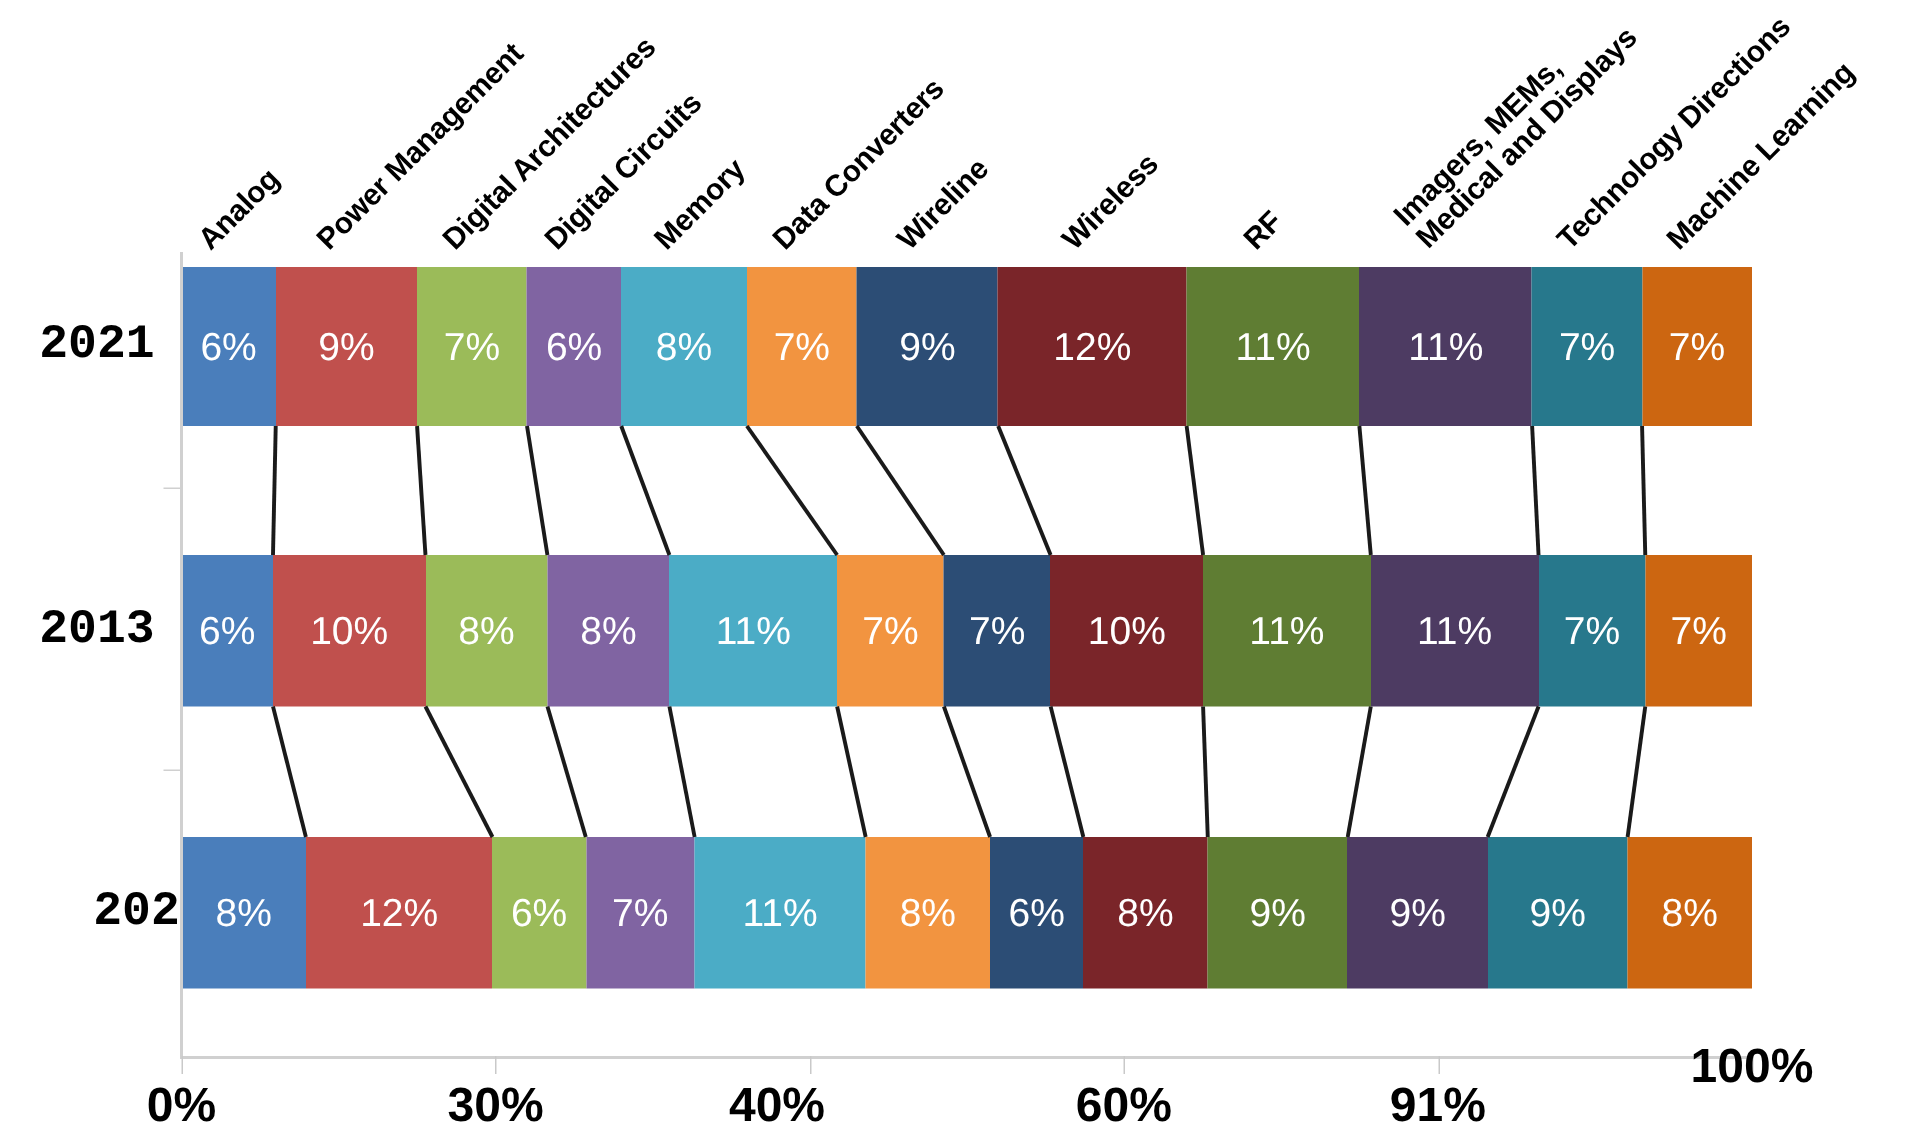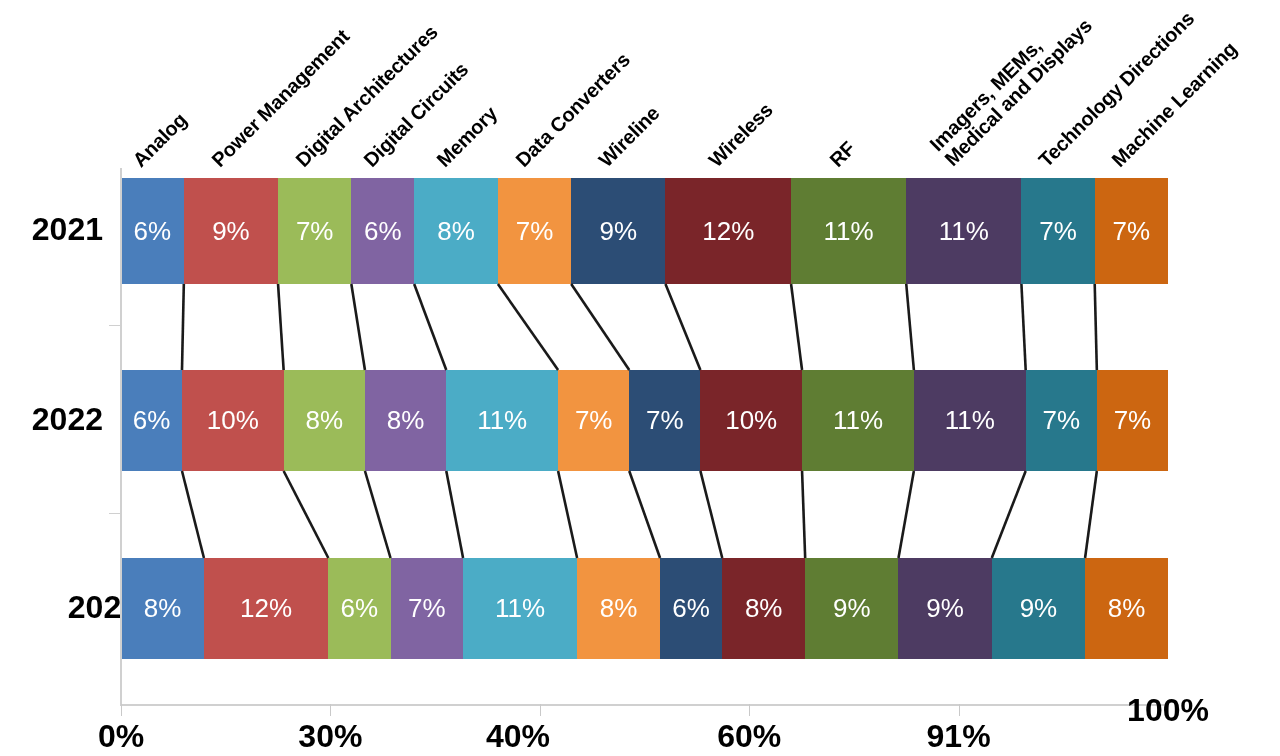--- a/index.html
+++ b/index.html
@@ -27,20 +27,21 @@
 
   
   .year-label{
     position:absolute;
     font-weight:bold;
     font-size:32px;
     color:#000000;
     text-align:right;
     width:100px;
     letter-spacing:0px;
+    font-family:Liberation Mono, monospace;
   }
 
   
   .axis-line{position:absolute;background:#d0d0d0;}
   .tick{position:absolute;width:1px;background:#c9c9c9;}
   .xtick-label{
     position:absolute;
     font-weight:bold;
     font-size:32px;
     color:#000000;
@@ -81,21 +82,21 @@
       <div class="cat-label" style="left: 610.325px; top: 150px;">Wireline</div>
       <div class="cat-label" style="left: 720.26px; top: 150px;">Wireless</div>
       <div class="cat-label" style="left: 840.665px; top: 150px;">RF</div>
       <div class="cat-label" style="left: 955.835px; top: 128px; transform-origin: left bottom;"><div>Imagers, MEMs,</div><div>Medical and Displays</div></div>
       <div class="cat-label" style="left: 1050.07px; top: 150px;">Technology Directions</div>
       <div class="cat-label" style="left: 1123.36px; top: 150px;">Machine Learning</div>
     </div>
 
   <div id="year-layer">
       <div class="year-label" style="left: 0px; width: 103px; top: 211px;">2021</div>
-      <div class="year-label" style="left: 0px; width: 103px; top: 400.5px;">2022</div>
+      <div class="year-label" style="left: 0px; width: 103px; top: 400.5px;">2013</div>
       <div class="year-label" style="left: 0px; width: 103px; top: 588.5px; margin-left: 36px;">2023</div>
     </div>
 
   <div id="bars-layer">
       <div class="bar-row" style="left: 121px; top: 178px; width: 1047px; height: 106px;">
         <div class="seg" title="Analog 2021" style="left: 0px; width: 62.82px; background: rgb(74, 126, 187);">
           <span>6%</span>
         </div>
         <div class="seg" title="Power Management 2021" style="left: 62.82px; width: 94.23px; background: rgb(192, 80, 77);">
           <span>9%</span>

